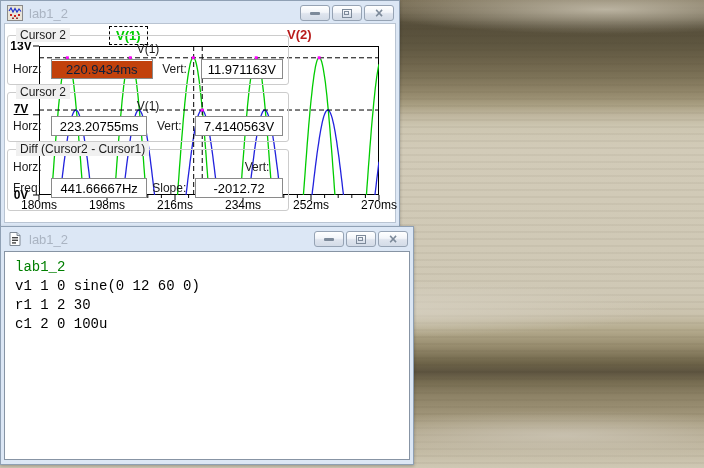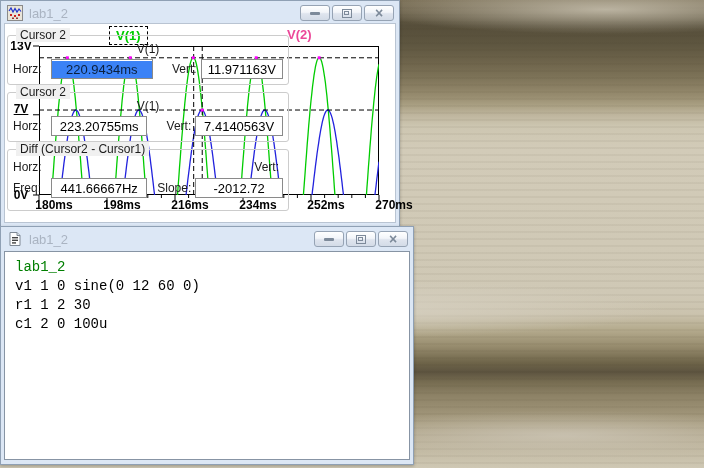--- a/index.html
+++ b/index.html
@@ -37,21 +37,21 @@
   .g-close{font-size:14px;font-weight:bold;color:#7d8a9a;line-height:1;margin-top:-1px;}
 
   
   #plot-win{left:0;top:0;width:398px;height:225px;}
   #plot-content{position:absolute;left:3px;top:22px;right:3px;bottom:3px;background:#fff;
                 border:1px solid #b9c4d2;}
   #wave-svg{position:absolute;left:0;top:0;}
   .legend{position:absolute;top:2px;font-size:13px;font-weight:bold;padding:1px 6px;}
   .legend.sel{border:1px dashed #000;}
   .ylab{position:absolute;left:2px;width:28px;text-align:center;font-size:12px;font-weight:bold;color:#000;transform:translateY(-50%);}
-  .xlab{position:absolute;font-size:12px;font-weight:bold;color:#000;transform:translateX(-50%);top:174px;white-space:nowrap;margin-left:15px;}
+  .xlab{position:absolute;font-size:12px;font-weight:normal;color:#000;transform:translateX(-50%);top:174px;white-space:nowrap;}
 
   
   #net-win{left:0;top:226px;width:412px;height:237px;}
   #net-content{position:absolute;left:3px;top:24px;right:3px;bottom:4px;background:#fff;
                border:1px solid #8794a4;padding:6px 4px 0 10px;box-sizing:border-box;}
   .nl-line{font-family:"Liberation Mono","DejaVu Sans Mono",monospace;font-size:14px;line-height:19px;white-space:pre;}
 
   
   #cur-dlg{left:405px;top:90px;width:296px;height:209px;background:#f0f0f0;
            border:1px solid #6e6e6e;box-shadow:0 2px 6px rgba(0,0,0,.3);box-sizing:border-box;}
@@ -60,27 +60,27 @@
   #dlg-title{font-size:13px;color:#000;flex:1 1 auto;margin-left:7px;}
   #dlg-close{font-size:16px;color:#3c3c3c;cursor:default;line-height:1;padding:0 2px;}
   .grp{position:relative;margin:7px 6px 0 6px;border:1px solid #cccccc;border-radius:3px;
        padding:2px 5px 4px 5px;box-sizing:border-box;}
   .grp-label{position:absolute;top:-8px;left:8px;background:#f0f0f0;padding:0 4px;
              font-size:12px;color:#1c1c1c;}
   .trace-name{text-align:center;font-size:12px;color:#1c1c1c;margin-top:4px;height:14px;}
   .frow{display:flex;align-items:center;margin-top:3px;}
   .flab{font-size:12px;color:#1c1c1c;flex:0 0 auto;}
   .flab.l1{width:36px;}
-  .flab.l2{width:44px;text-align:right;margin-right:4px;}
+  .flab.l2{width:44px;text-align:center;margin-right:4px;}
   .field{background:#fff;border:1px solid #8a8a8a;height:20px;display:flex;align-items:center;
          justify-content:center;font-size:13px;color:#000;box-sizing:border-box;}
   .field.f1{width:112px;margin-left:2px;}
   .field.f2{width:102px;}
   .spacer{flex:1 1 auto;}
-  .hl{background:#3b82f6;color:#0a1f3c;padding:1px 14px;}
+  .hl{background:#c2410c;color:#0a1f3c;padding:1px 14px;}
 </style>
 </head>
 <body>
 
 <div class="desktop"></div>
 
 <div class="win" id="plot-win">
   <div class="titlebar">
     <svg class="title-ico" viewBox="0 0 16 16">
       <rect x="0.5" y="0.5" width="15" height="15" fill="#e9e5da" stroke="#8a8a8a"></rect>
@@ -148,21 +148,21 @@
         <line x1="34" y1="33.79205484615383" x2="374" y2="33.79205484615383" stroke="#000000" stroke-dasharray="5,3"></line>
         <line x1="34" y1="86.02350856153846" x2="374" y2="86.02350856153846" stroke="#000000" stroke-dasharray="5,3"></line>
         <rect x="60.83333333333333" y="32.29205484615383" width="3" height="3" fill="#ff00ff"></rect>
         <rect x="123.79629629629626" y="32.29205484615383" width="3" height="3" fill="#ff00ff"></rect>
         <rect x="186.7592592592593" y="32.29205484615383" width="3" height="3" fill="#ff00ff"></rect>
         <rect x="249.7222222222222" y="32.29205484615383" width="3" height="3" fill="#ff00ff"></rect>
         <rect x="312.6851851851853" y="32.29205484615383" width="3" height="3" fill="#ff00ff"></rect>
         <rect x="195.7285222222222" y="84.52350856153846" width="3" height="3" fill="#ff00ff"></rect>
       </svg>
     <span class="legend sel" style="left:104px;color:#00cc00;">V(1)</span>
-    <span class="legend" style="left:276px;color:#ec4899;">V(2)</span>
+    <span class="legend" style="left:276px;color:#b91c1c;">V(2)</span>
     <span class="ylab" id="yl0" style="top: 22px;">13V</span>
     <span class="ylab" id="yl1" style="top: 85px; text-decoration: underline;">7V</span>
     <span class="ylab" id="yl2" style="top: 171px;">0V</span>
     <span class="xlab" id="xl0" style="left: 34px;">180ms</span>
     <span class="xlab" id="xl1" style="left: 102px;">198ms</span>
     <span class="xlab" id="xl2" style="left: 170px;">216ms</span>
     <span class="xlab" id="xl3" style="left: 238px;">234ms</span>
     <span class="xlab" id="xl4" style="left: 306px;">252ms</span>
     <span class="xlab" id="xl5" style="left: 374px;">270ms</span>
   </div>

